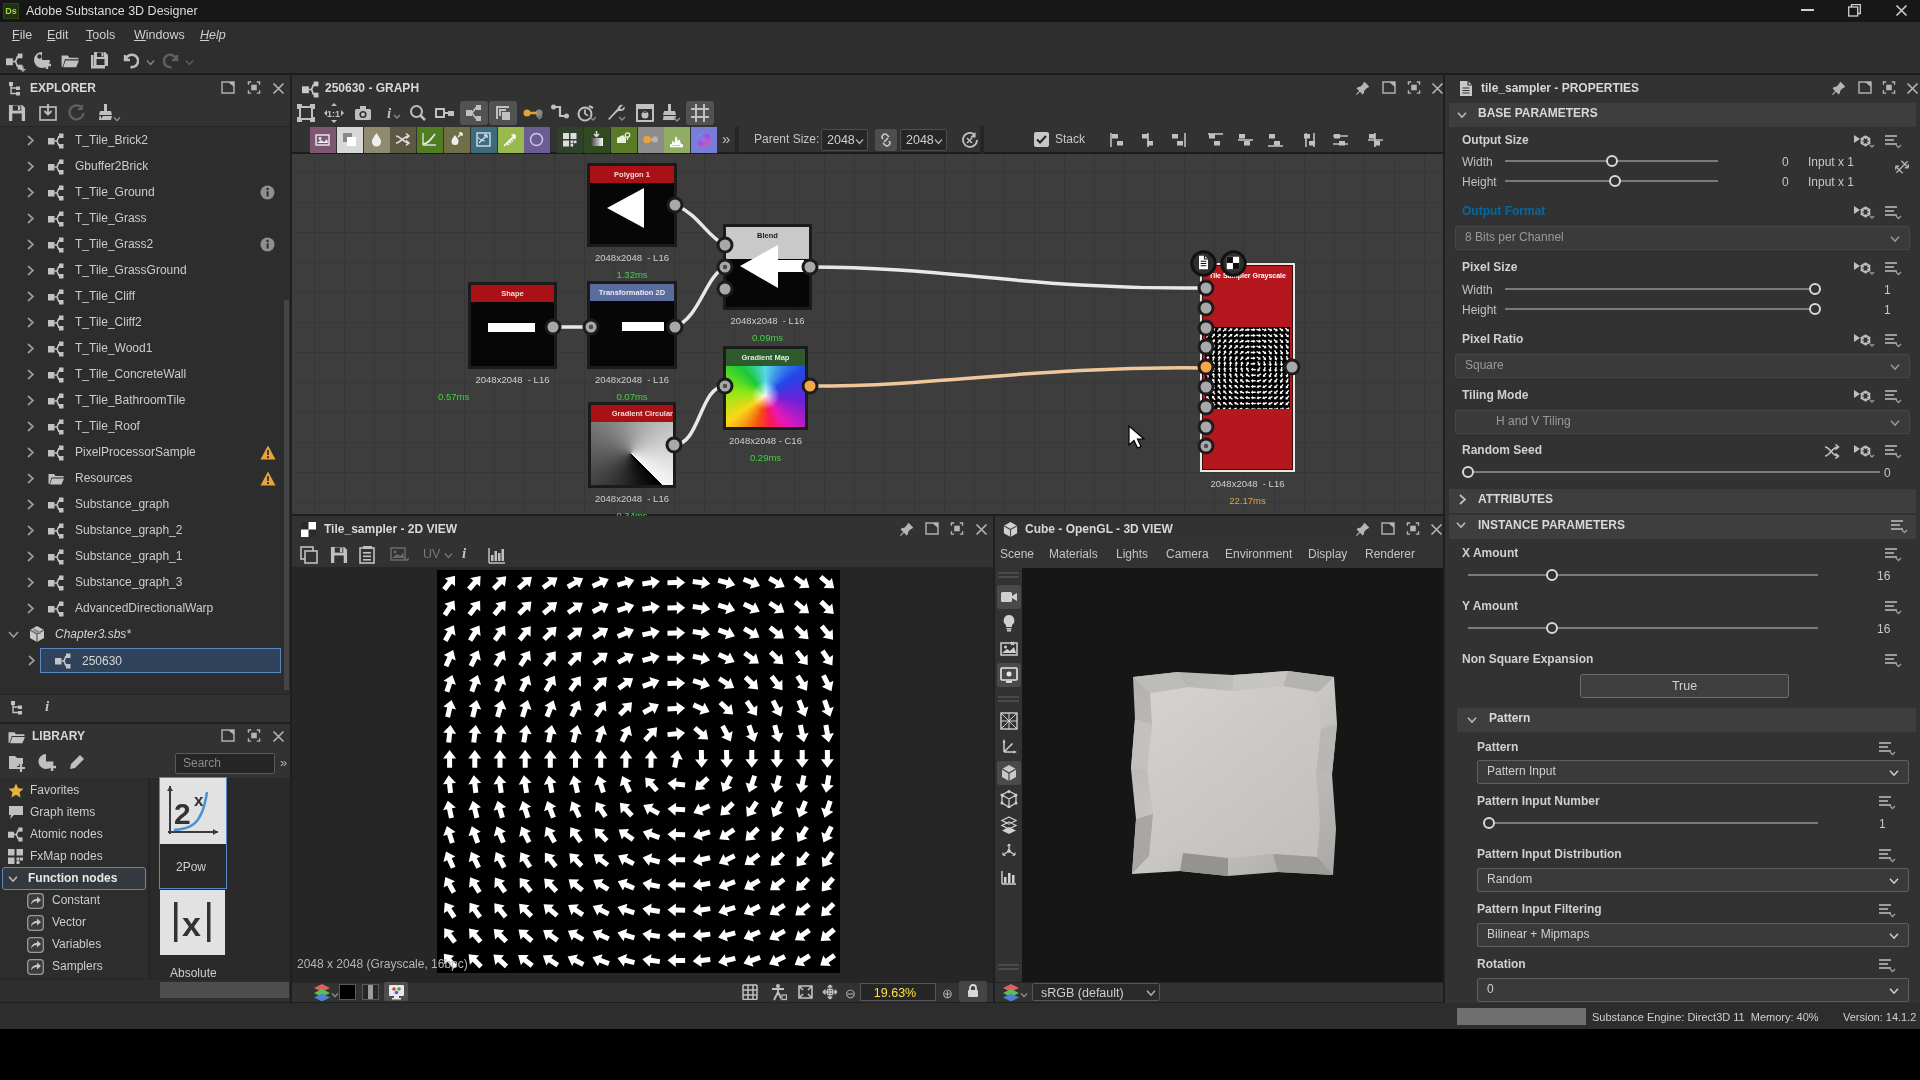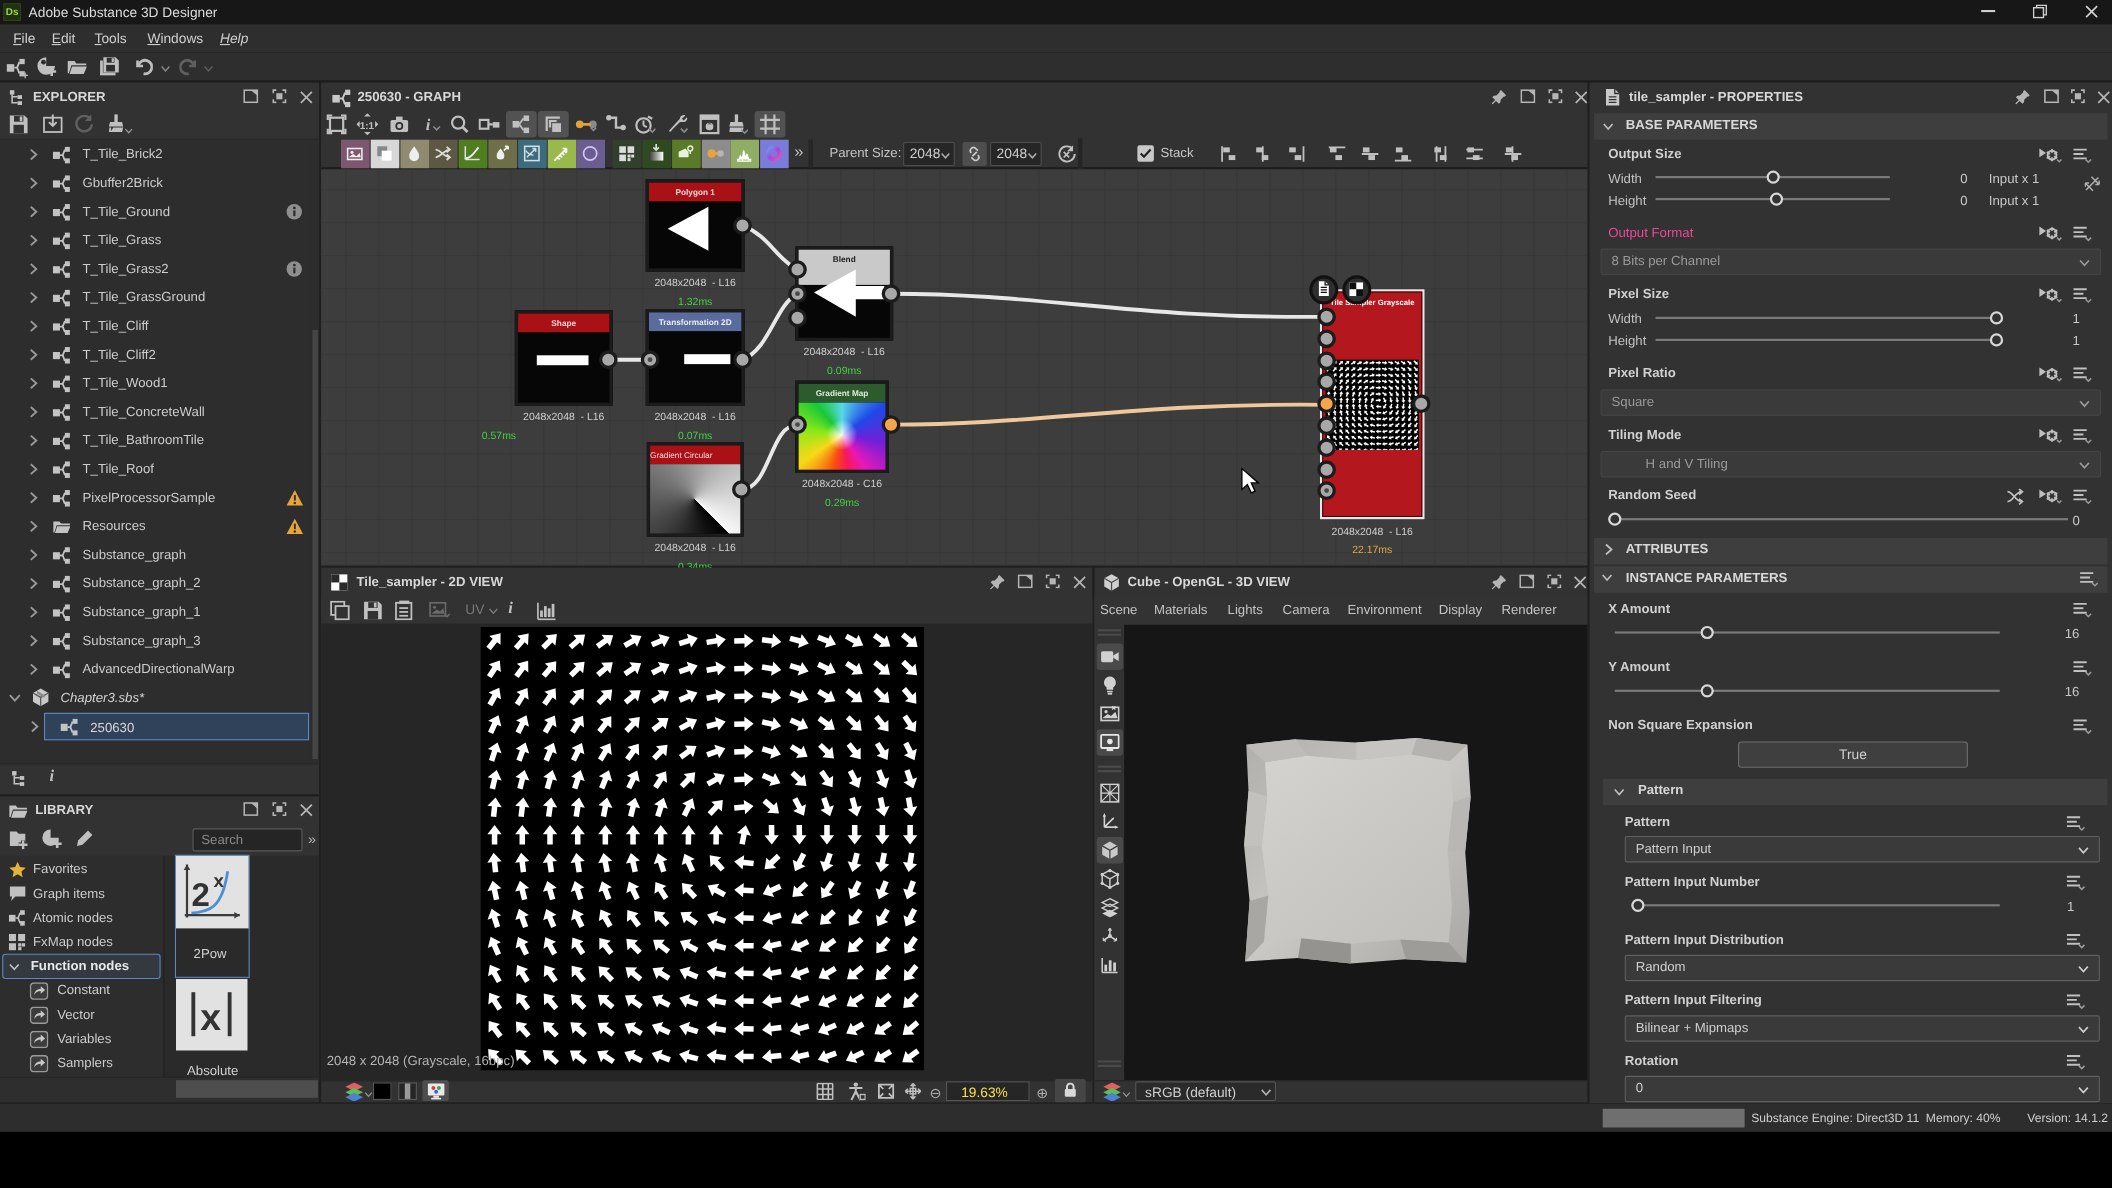--- a/index.html
+++ b/index.html
@@ -824,21 +824,21 @@
     <div style="width:79px;height:61px;background:radial-gradient(circle at 50% 48%, rgba(255,255,255,0.9) 0px, rgba(255,255,255,0) 14px),conic-gradient(from 0deg at 50% 48%, #58d8e8, #2048e8 55deg, #7020d8 100deg, #e818b8 145deg, #f81858 170deg, #f85010 195deg, #f8d818 235deg, #88e818 280deg, #18c838 320deg, #58d8e8 360deg);"></div>
   </div>
 <div style="position:absolute;left:693px;top:435px;width:145px;height:16px;">
     <div style="text-align:center;color:#cfcfcf;font-size:9.5px">2048x2048 - C16</div>
   </div>
 <div style="position:absolute;left:693px;top:452px;width:145px;height:16px;">
     <div style="text-align:center;color:#3fd43f;font-size:9.5px">0.29ms</div>
   </div>
 <div style="position:absolute;left:588px;top:402px;width:88px;height:86px;background:#060606;border:3px solid #1b1b1b;"></div>
 <div style="position:absolute;left:591px;top:405px;width:82px;height:17px;background:#a91117;overflow:hidden;">
-    <div style="font-size:7.5px;font-weight:normal;color:#f2d8d8;text-align:left;line-height:17px;white-space:nowrap;">Gradient Circular</div>
+    <div style="font-size:7.5px;font-weight:bold;color:#f2d8d8;text-align:right;line-height:17px;white-space:nowrap;">Gradient Circular</div>
   </div>
 <div style="position:absolute;left:591px;top:422px;width:82px;height:63px;">
     <div style="width:82px;height:63px;background:conic-gradient(from 135deg at 49% 50%, #000 0deg, #f8f8f8 360deg);"></div>
   </div>
 <div style="position:absolute;left:558px;top:493px;width:148px;height:16px;">
     <div style="text-align:center;color:#cfcfcf;font-size:9.5px">2048x2048&nbsp; - L16</div>
   </div>
 <div style="position:absolute;left:558px;top:510px;width:148px;height:16px;">
     <div style="text-align:center;color:#3fd43f;font-size:9.5px">0.34ms</div>
   </div>
@@ -1730,21 +1730,21 @@
 <div style="position:absolute;left:1782px;top:155px;white-space:nowrap;color:#c8c8c8;">0</div>
 <div style="position:absolute;left:1808px;top:155px;white-space:nowrap;color:#c8c8c8;">Input x 1</div>
 <div style="position:absolute;left:1462px;top:175px;white-space:nowrap;color:#c0c0c0;">Height</div>
 <div style="position:absolute;left:1505px;top:180px;width:213px;height:2px;background:#7a7a7a;"></div>
 <div style="position:absolute;left:1609px;top:175px;width:12px;height:12px;border-radius:50%;border:2.5px solid #d8d8d8;background:#323232;"></div>
 <div style="position:absolute;left:1782px;top:175px;white-space:nowrap;color:#c8c8c8;">0</div>
 <div style="position:absolute;left:1808px;top:175px;white-space:nowrap;color:#c8c8c8;">Input x 1</div>
 <svg style="position:absolute;left:1895px;top:158px" width="14" height="18" viewBox="0 0 14 18">
 <path d="M2 5 L12 5 M12 5 L9.5 2.5 M12 5 L9.5 7.5 M12 13 L2 13 M2 13 L4.5 10.5 M2 13 L4.5 15.5 M7 1 L7 17" stroke="#b0b0b0" stroke-width="1.4" fill="none" transform="rotate(45 7 9)"></path>
   </svg>
-<div style="position:absolute;left:1462px;top:204px;white-space:nowrap;font-weight:normal;color:#ec4899;">Output Format</div>
+<div style="position:absolute;left:1462px;top:204px;white-space:nowrap;font-weight:bold;color:#0369a1;">Output Format</div>
 <svg style="position:absolute;left:1853px;top:204px" width="22" height="16" viewBox="0 0 22 16">
 <path d="M1 2 L7 6 L1 10 Z" fill="#c0c0c0"></path>
     <circle cx="12.5" cy="8" r="4" fill="none" stroke="#c0c0c0" stroke-width="1.8"></circle>
 <path d="M12.5 2.5 L12.5 13.5 M7.7 5.2 L17.3 10.8 M7.7 10.8 L17.3 5.2" stroke="#c0c0c0" stroke-width="1.6"></path>
 <circle cx="12.5" cy="8" r="2.2" fill="#323232"></circle>
     <path d="M17 12 L19 14 L21 12" stroke="#9a9a9a" stroke-width="1.4" fill="none"></path>
   </svg>
 <svg style="position:absolute;left:1884px;top:205px" width="18" height="15" viewBox="0 0 18 15">
 <path d="M1 2 L13 2 M1 6 L10 6 M1 10 L13 10" stroke="#c0c0c0" stroke-width="1.7"></path>
 <path d="M12 11 L14.5 13.5 L17 11" stroke="#9a9a9a" stroke-width="1.4" fill="none"></path>

